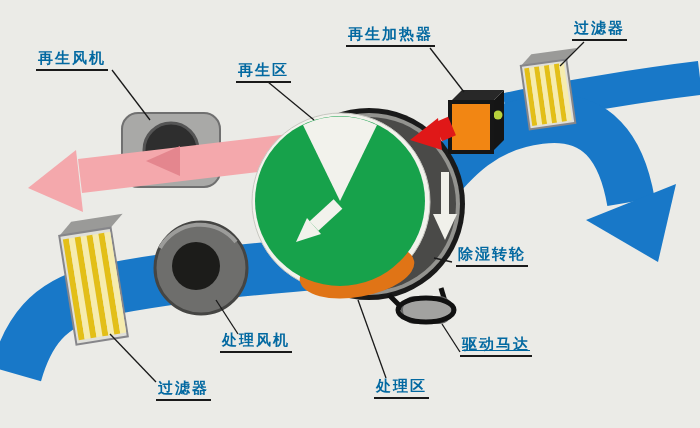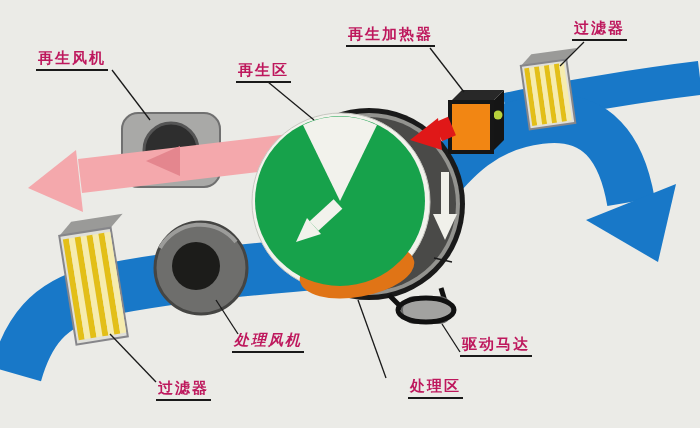--- a/index.html
+++ b/index.html
@@ -4,21 +4,21 @@
 <style>
   html,body{margin:0;padding:0;background:#ffffff;}
   #stage{
     position:relative;width:700px;height:428px;overflow:hidden;
     background:#ebebe7;
     font-family:"DejaVu Sans","Liberation Sans",sans-serif;
   }
   #stage svg{position:absolute;left:0;top:0;}
   .callout{
     position:absolute;
-    color:#be185d;
+    color:#0369a1;
     font-size:15px;
     font-weight:bold;
     letter-spacing:2px;
     line-height:1.1;
     padding:0 2px 2px 2px;
     border-bottom:2px solid #1a1a1a;
     white-space:nowrap;
   }
 </style>
 </head>
@@ -121,18 +121,19 @@
       <line x1="386" y1="378" x2="358" y2="300"></line>
       <line x1="238" y1="334" x2="216" y2="300"></line>
       <line x1="156" y1="382" x2="110" y2="334"></line>
     </g>
   </svg>
 
   <div class="callout" style="left:36px;top:50px;text-align:right;">再生风机</div>
   <div class="callout" style="left:236px;top:62px;">再生区</div>
   <div class="callout" style="left:346px;top:26px;">再生加热器</div>
   <div class="callout" style="left:572px;top:20px;">过滤器</div>
-  <div class="callout" style="left:460px;top:336px;">驱动马达</div>
-  <div class="callout" style="left:374px;top:378px;margin-left:34px;">处理区</div>
-  <div class="callout" style="left:232px;top:332px;font-style:italic;">处理风机</div>
+  <div class="callout" style="left:456px;top:246px;">除湿转轮</div>
+  <div class="callout" style="left:460px;top:336px;text-decoration:underline;">驱动马达</div>
+  <div class="callout" style="left:374px;top:378px;">处理区</div>
+  <div class="callout" style="left:220px;top:332px;">处理风机</div>
   <div class="callout" style="left:156px;top:380px;">过滤器</div>
 
 </div>
 
 </body></html>

